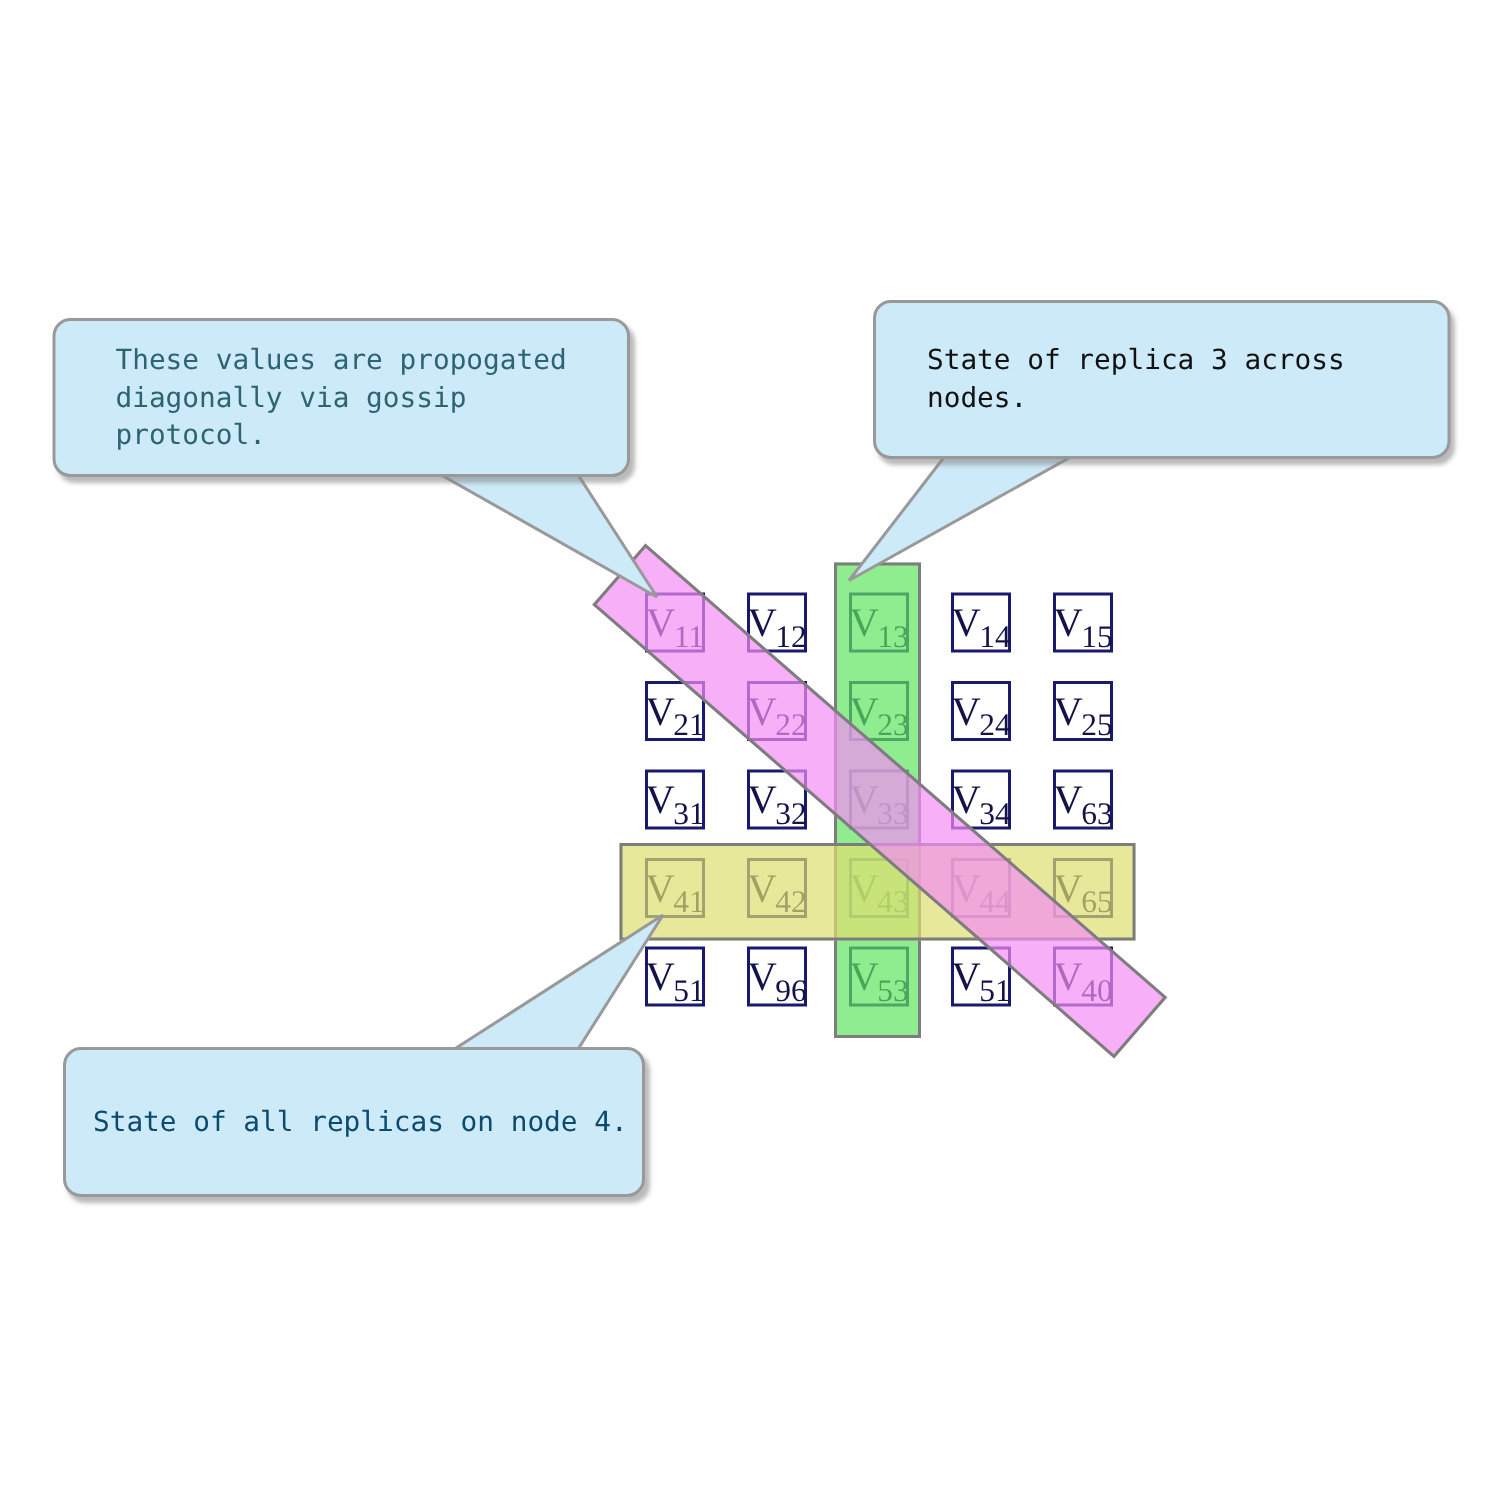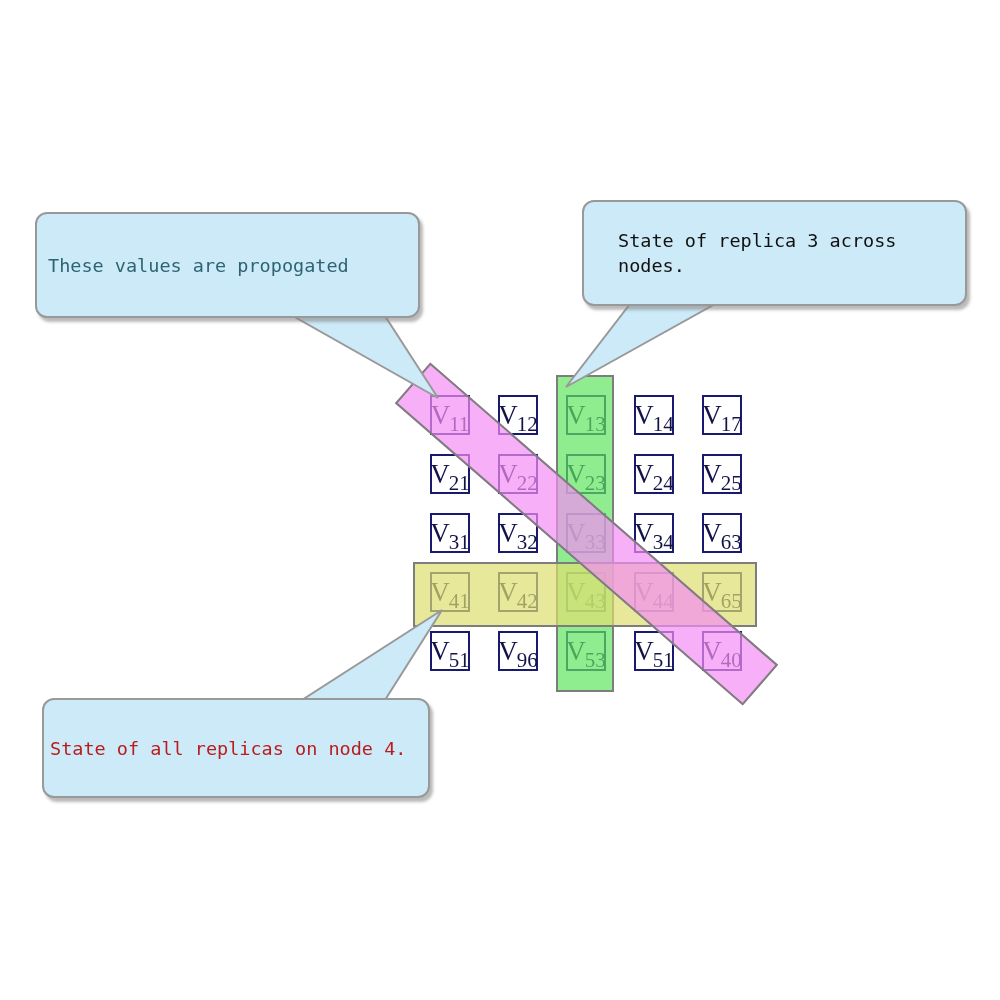--- a/index.html
+++ b/index.html
@@ -23,24 +23,24 @@
   #hl-pink  {left:356px;top:507px;width:461px;height:54px;background:rgba(243,141,243,0.70);
              transform:rotate(41deg);z-index:4;}
 
   
   #tails{position:absolute;left:0;top:0;width:1000px;height:1000px;z-index:5;pointer-events:none;}
 
   
   .callout{position:absolute;background:#cdeaf8;border:2px solid #999999;border-radius:12px;
            box-shadow:3px 4px 3px rgba(130,130,130,0.55);z-index:6;
            display:flex;flex-direction:column;justify-content:center;
-           font-size:18.5px;line-height:25px;box-sizing:border-box;padding-left:11px;padding-right:8px;}
+           font-size:18.5px;line-height:25px;box-sizing:border-box;padding-left:40px;padding-right:8px;}
   #callout-gossip  {left:35px; top:212px;width:385px;height:106px;color:#2e6472;}
   #callout-replica3{left:582px;top:200px;width:385px;height:106px;color:#111111;padding-left:34px;}
-  #callout-node4   {left:42px; top:698px;width:388px;height:100px;color:#b91c1c;padding-left:6px;}
+  #callout-node4   {left:42px; top:698px;width:388px;height:100px;color:#0c4a6e;padding-left:18px;}
 </style>
 </head>
 <body>
 
 <div id="canvas">
 
   <div id="grid">
     <div class="cell">
         <span class="v">V</span>
         <span class="s">11</span>
@@ -52,21 +52,21 @@
     <div class="cell">
         <span class="v">V</span>
         <span class="s">13</span>
       </div>
     <div class="cell">
         <span class="v">V</span>
         <span class="s">14</span>
       </div>
     <div class="cell">
         <span class="v">V</span>
-        <span class="s">17</span>
+        <span class="s">15</span>
       </div>
 
     <div class="cell">
         <span class="v">V</span>
         <span class="s">21</span>
       </div>
     <div class="cell">
         <span class="v">V</span>
         <span class="s">22</span>
       </div>
@@ -152,20 +152,21 @@
   <div id="hl-pink" class="hl"></div>
 
   <svg id="tails" viewBox="0 0 1000 1000">
     <polygon points="293,316 385,316 438,398" fill="#cdeaf8" stroke="#999999" stroke-width="2"></polygon>
     <polygon points="630,304 715,304 566,387" fill="#cdeaf8" stroke="#999999" stroke-width="2"></polygon>
     <polygon points="302,700 385,700 442,610" fill="#cdeaf8" stroke="#999999" stroke-width="2"></polygon>
   </svg>
 
   <div id="callout-gossip" class="callout">
     <span>These values are propogated</span>
+    <span>diagonally via gossip protocol.</span>
   </div>
 
   <div id="callout-replica3" class="callout">
     <span>State of replica 3 across nodes.</span>
   </div>
 
   <div id="callout-node4" class="callout">
     <span>State of all replicas on node 4.</span>
   </div>
 

